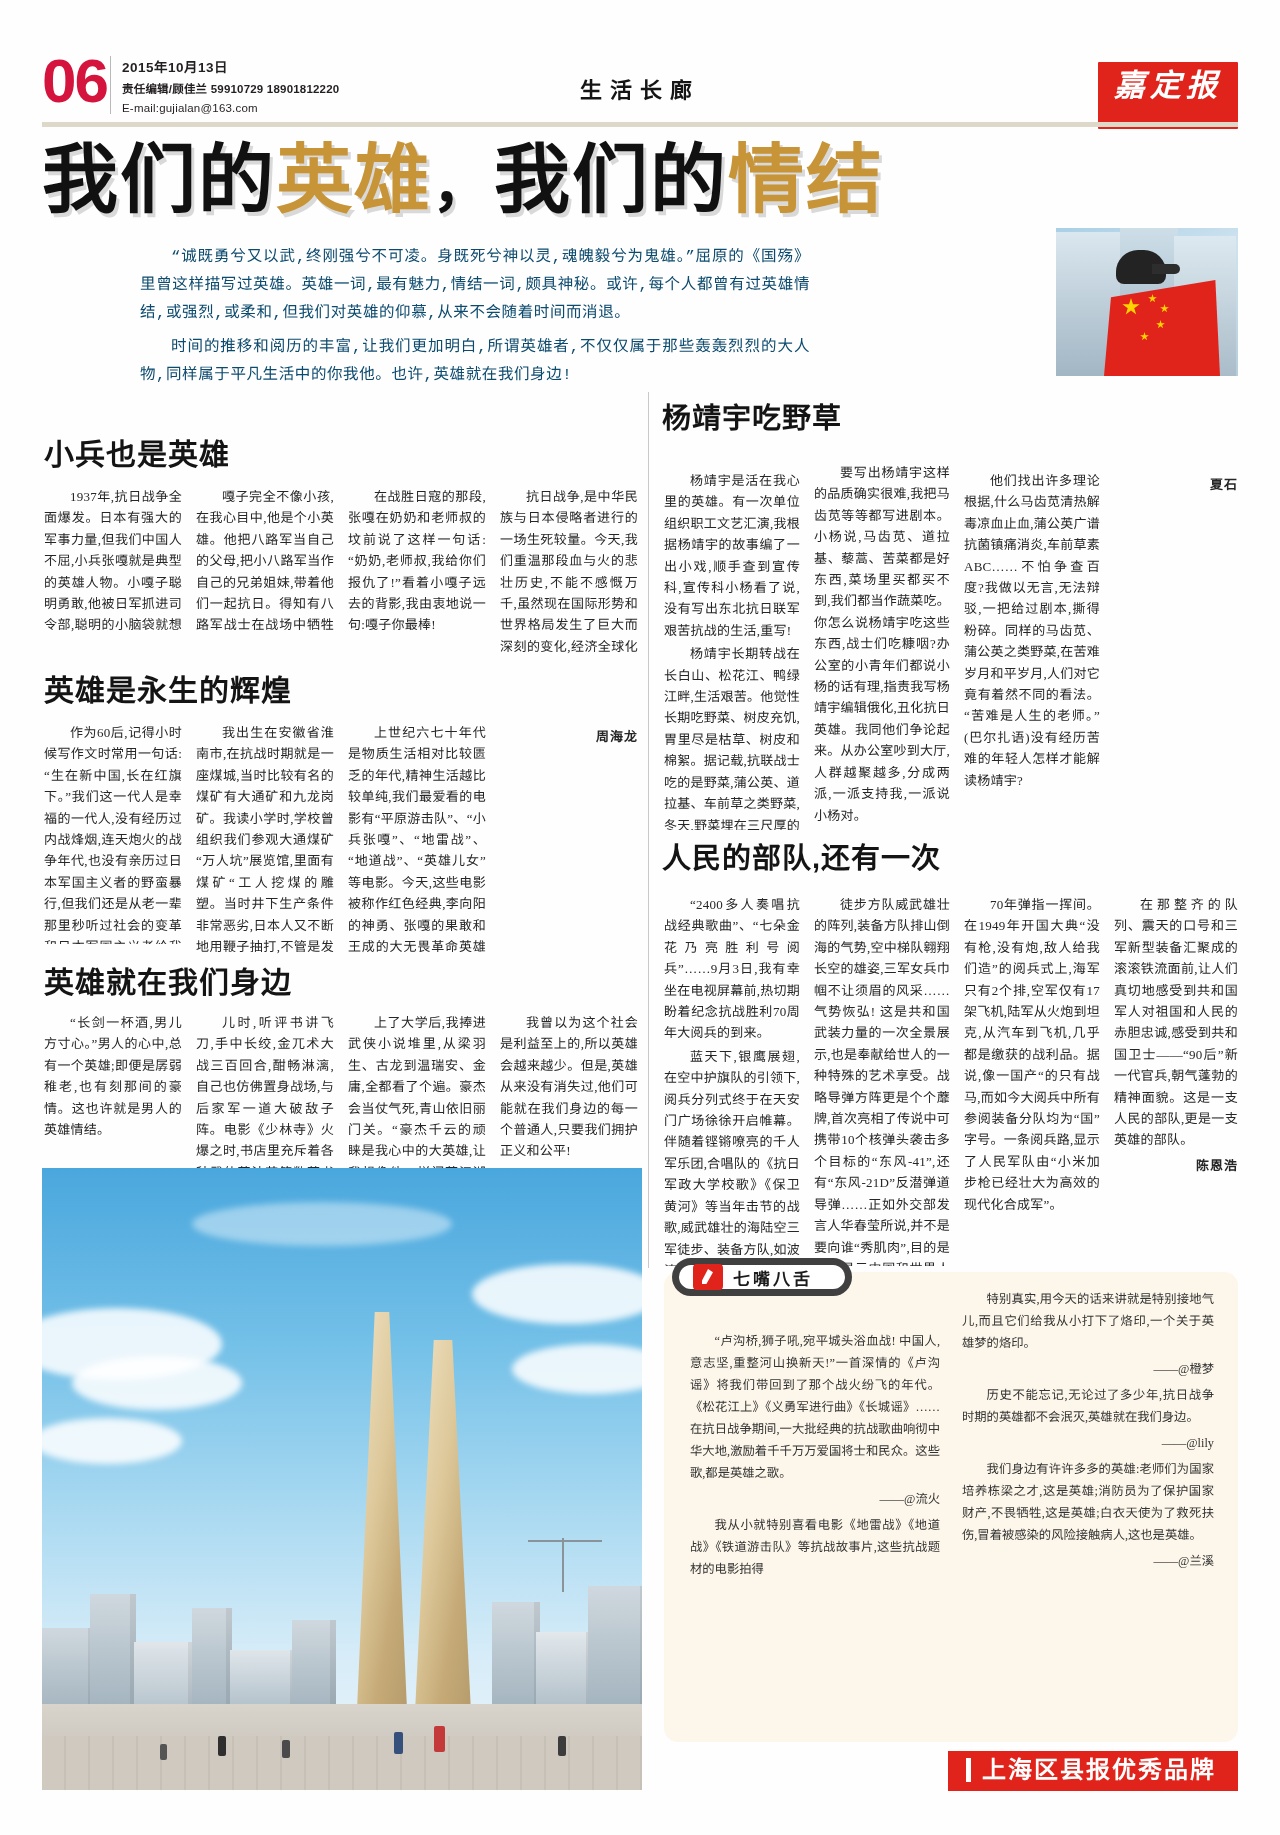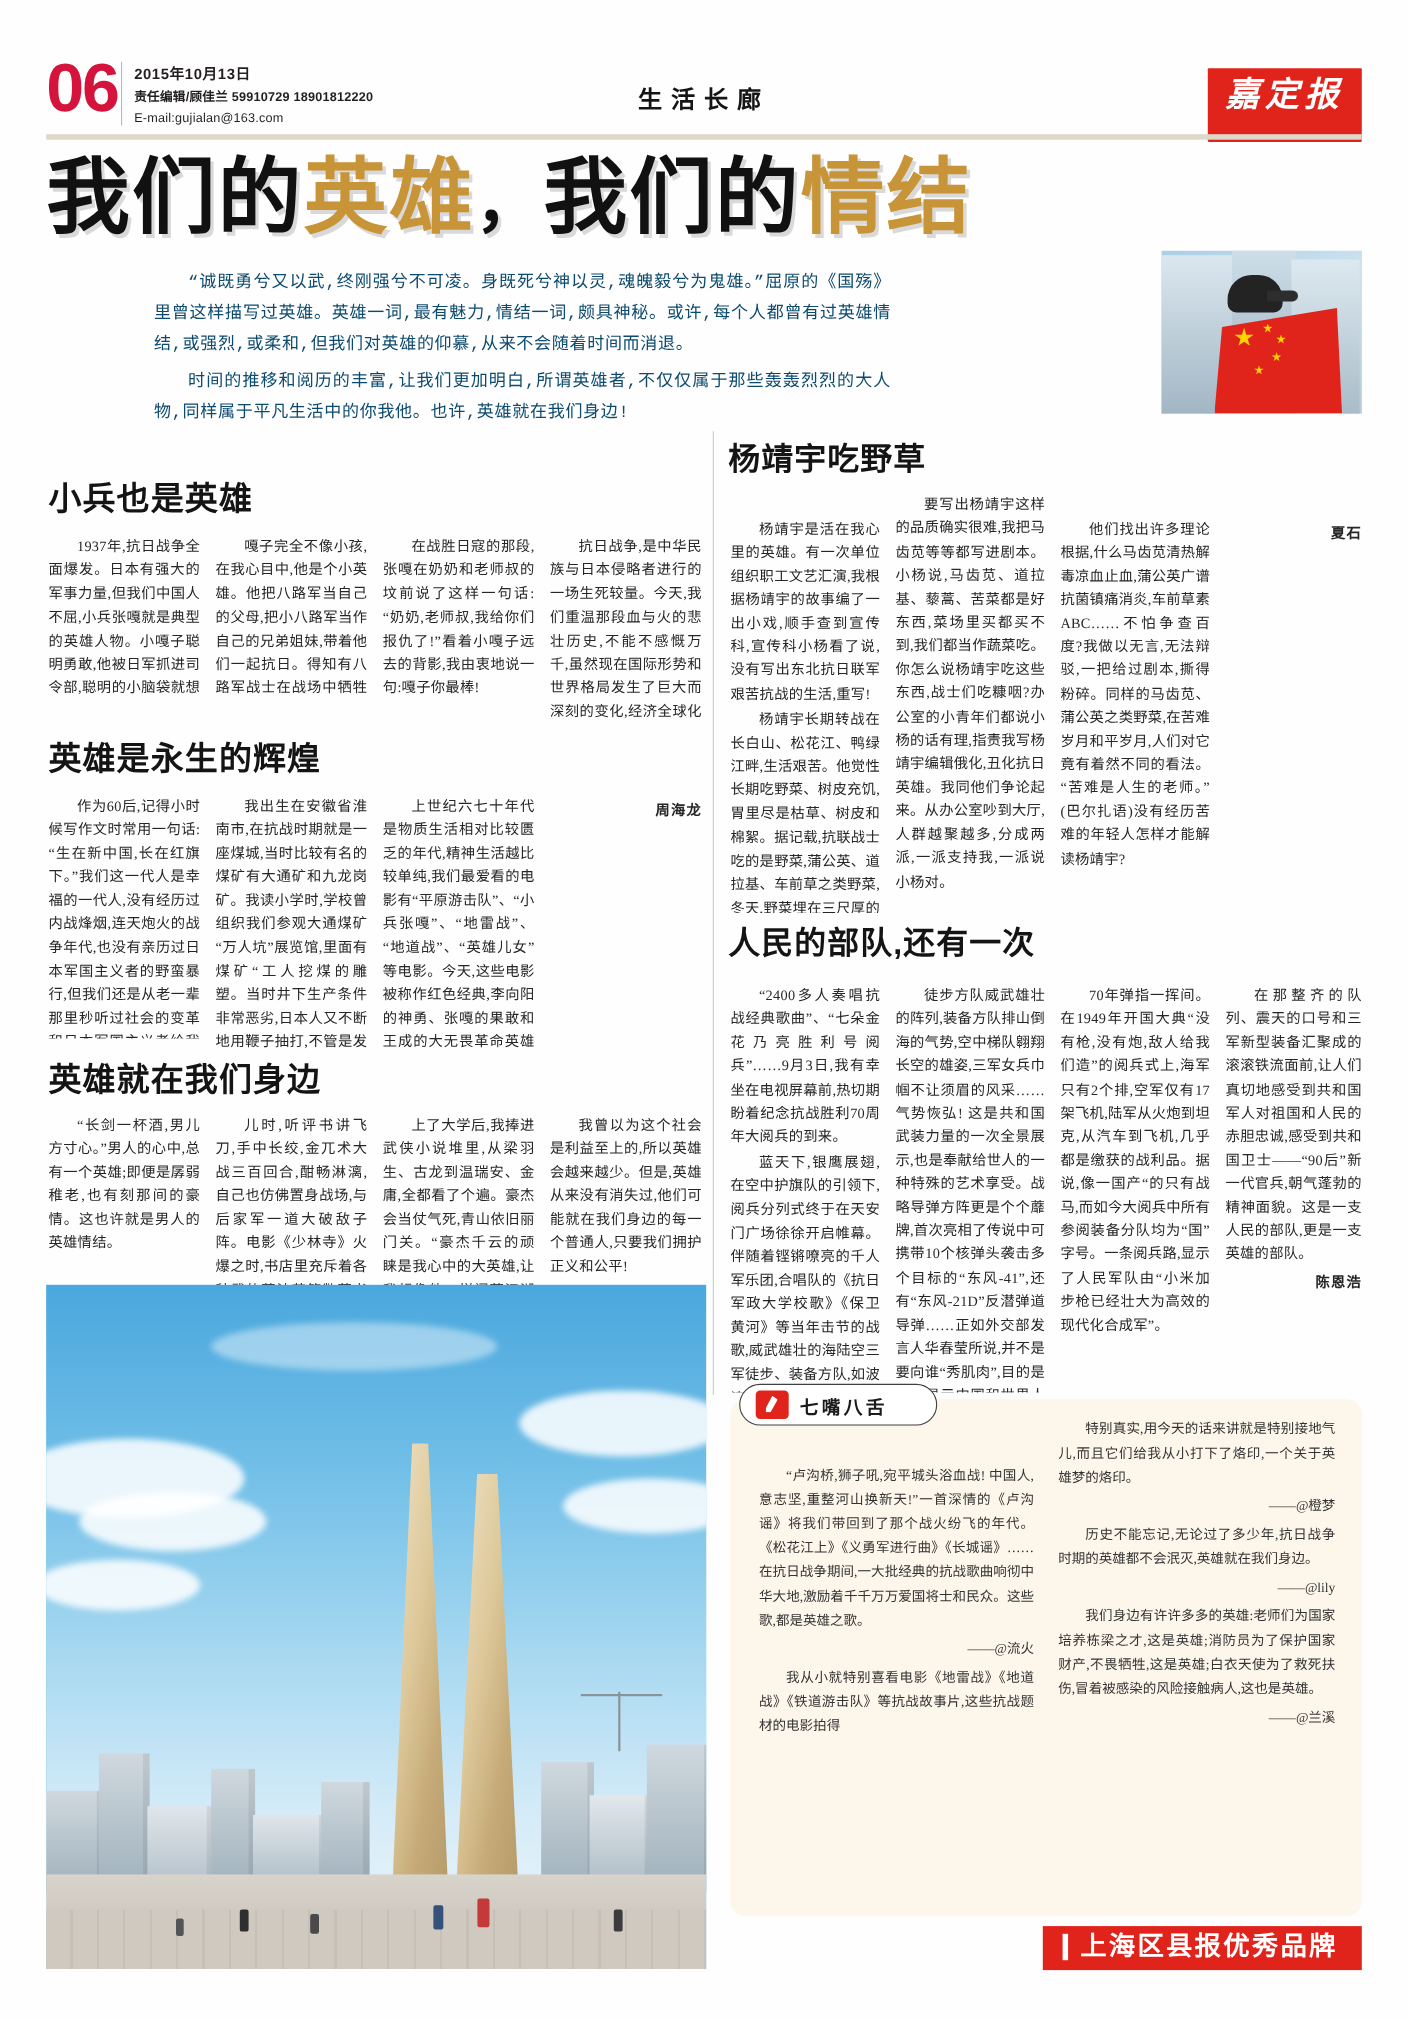--- a/index.html
+++ b/index.html
@@ -196,21 +196,21 @@
     left:664px; top:1272px;
     width:574px; height:470px;
     background:#fdf6ea;
     border-radius:14px;
   }
   .talk-badge{
     position:absolute;
     left:672px; top:1258px;
     width:180px; height:38px;
     background:#ffffff;
-    border:1px solid #404040;
+    border:7px solid #404040;
     border-radius:19px;
     display:flex;align-items:center;gap:10px;
     padding:0 14px;
     box-sizing:border-box;
   }
   .talk-badge .ic{
     width:30px;height:26px;background:#e1241b;border-radius:4px;
     position:relative;flex:0 0 auto;
   }
   .talk-badge .ic:after{
@@ -333,21 +333,21 @@
   <div class="col" style="left:500px;top:1012px;width:138px;height:256px;">
     <p>我曾以为这个社会是利益至上的,所以英雄会越来越少。但是,英雄从来没有消失过,他们可能就在我们身边的每一个普通人,只要我们拥护正义和公平!</p>
     <p class="byline">弗兰克</p>
   </div>
 
   <div class="art-h h2" style="left:662px;top:404px;">杨靖宇吃野草</div>
   <div class="col" style="left:664px;top:470px;width:136px;height:360px;">
     <p>杨靖宇是活在我心里的英雄。有一次单位组织职工文艺汇演,我根据杨靖宇的故事编了一出小戏,顺手查到宣传科,宣传科小杨看了说,没有写出东北抗日联军艰苦抗战的生活,重写!</p>
     <p>杨靖宇长期转战在长白山、松花江、鸭绿江畔,生活艰苦。他觉性长期吃野菜、树皮充饥,胃里尽是枯草、树皮和棉絮。据记载,抗联战士吃的是野菜,蒲公英、道拉基、车前草之类野菜,冬天,野菜埋在三尺厚的雪地里,没法找,就将丝绵的被树皮一片片削下来吃,吃草根,以野菜,胃能得受了形。作为东北抗日联军第一路军总司令兼政治委员,他的官职至少属于将军一级,完全有权吃得好一点,但他跟战士们没有关系。这就是共产党员的品质!</p>
   </div>
-  <div class="col" style="left:814px;top:448px;width:136px;height:360px;">
+  <div class="col" style="left:814px;top:462px;width:136px;height:360px;">
     <p>要写出杨靖宇这样的品质确实很难,我把马齿苋等等都写进剧本。小杨说,马齿苋、道拉基、藜蒿、苦菜都是好东西,菜场里买都买不到,我们都当作蔬菜吃。你怎么说杨靖宇吃这些东西,战士们吃糠咽?办公室的小青年们都说小杨的话有理,指责我写杨靖宇编辑俄化,丑化抗日英雄。我同他们争论起来。从办公室吵到大厅,人群越聚越多,分成两派,一派支持我,一派说小杨对。</p>
   </div>
   <div class="col" style="left:964px;top:470px;width:136px;height:360px;">
     <p>他们找出许多理论根据,什么马齿苋清热解毒凉血止血,蒲公英广谱抗菌镇痛消炎,车前草素ABC……不怕争查百度?我做以无言,无法辩驳,一把给过剧本,撕得粉碎。同样的马齿苋、蒲公英之类野菜,在苦难岁月和平岁月,人们对它竟有着然不同的看法。“苦难是人生的老师。”(巴尔扎语)没有经历苦难的年轻人怎样才能解读杨靖宇?</p>
   </div>
   <div class="col" style="left:1114px;top:470px;width:124px;height:360px;">
     <p></p>
     <p class="byline">夏石</p>
   </div>
 

